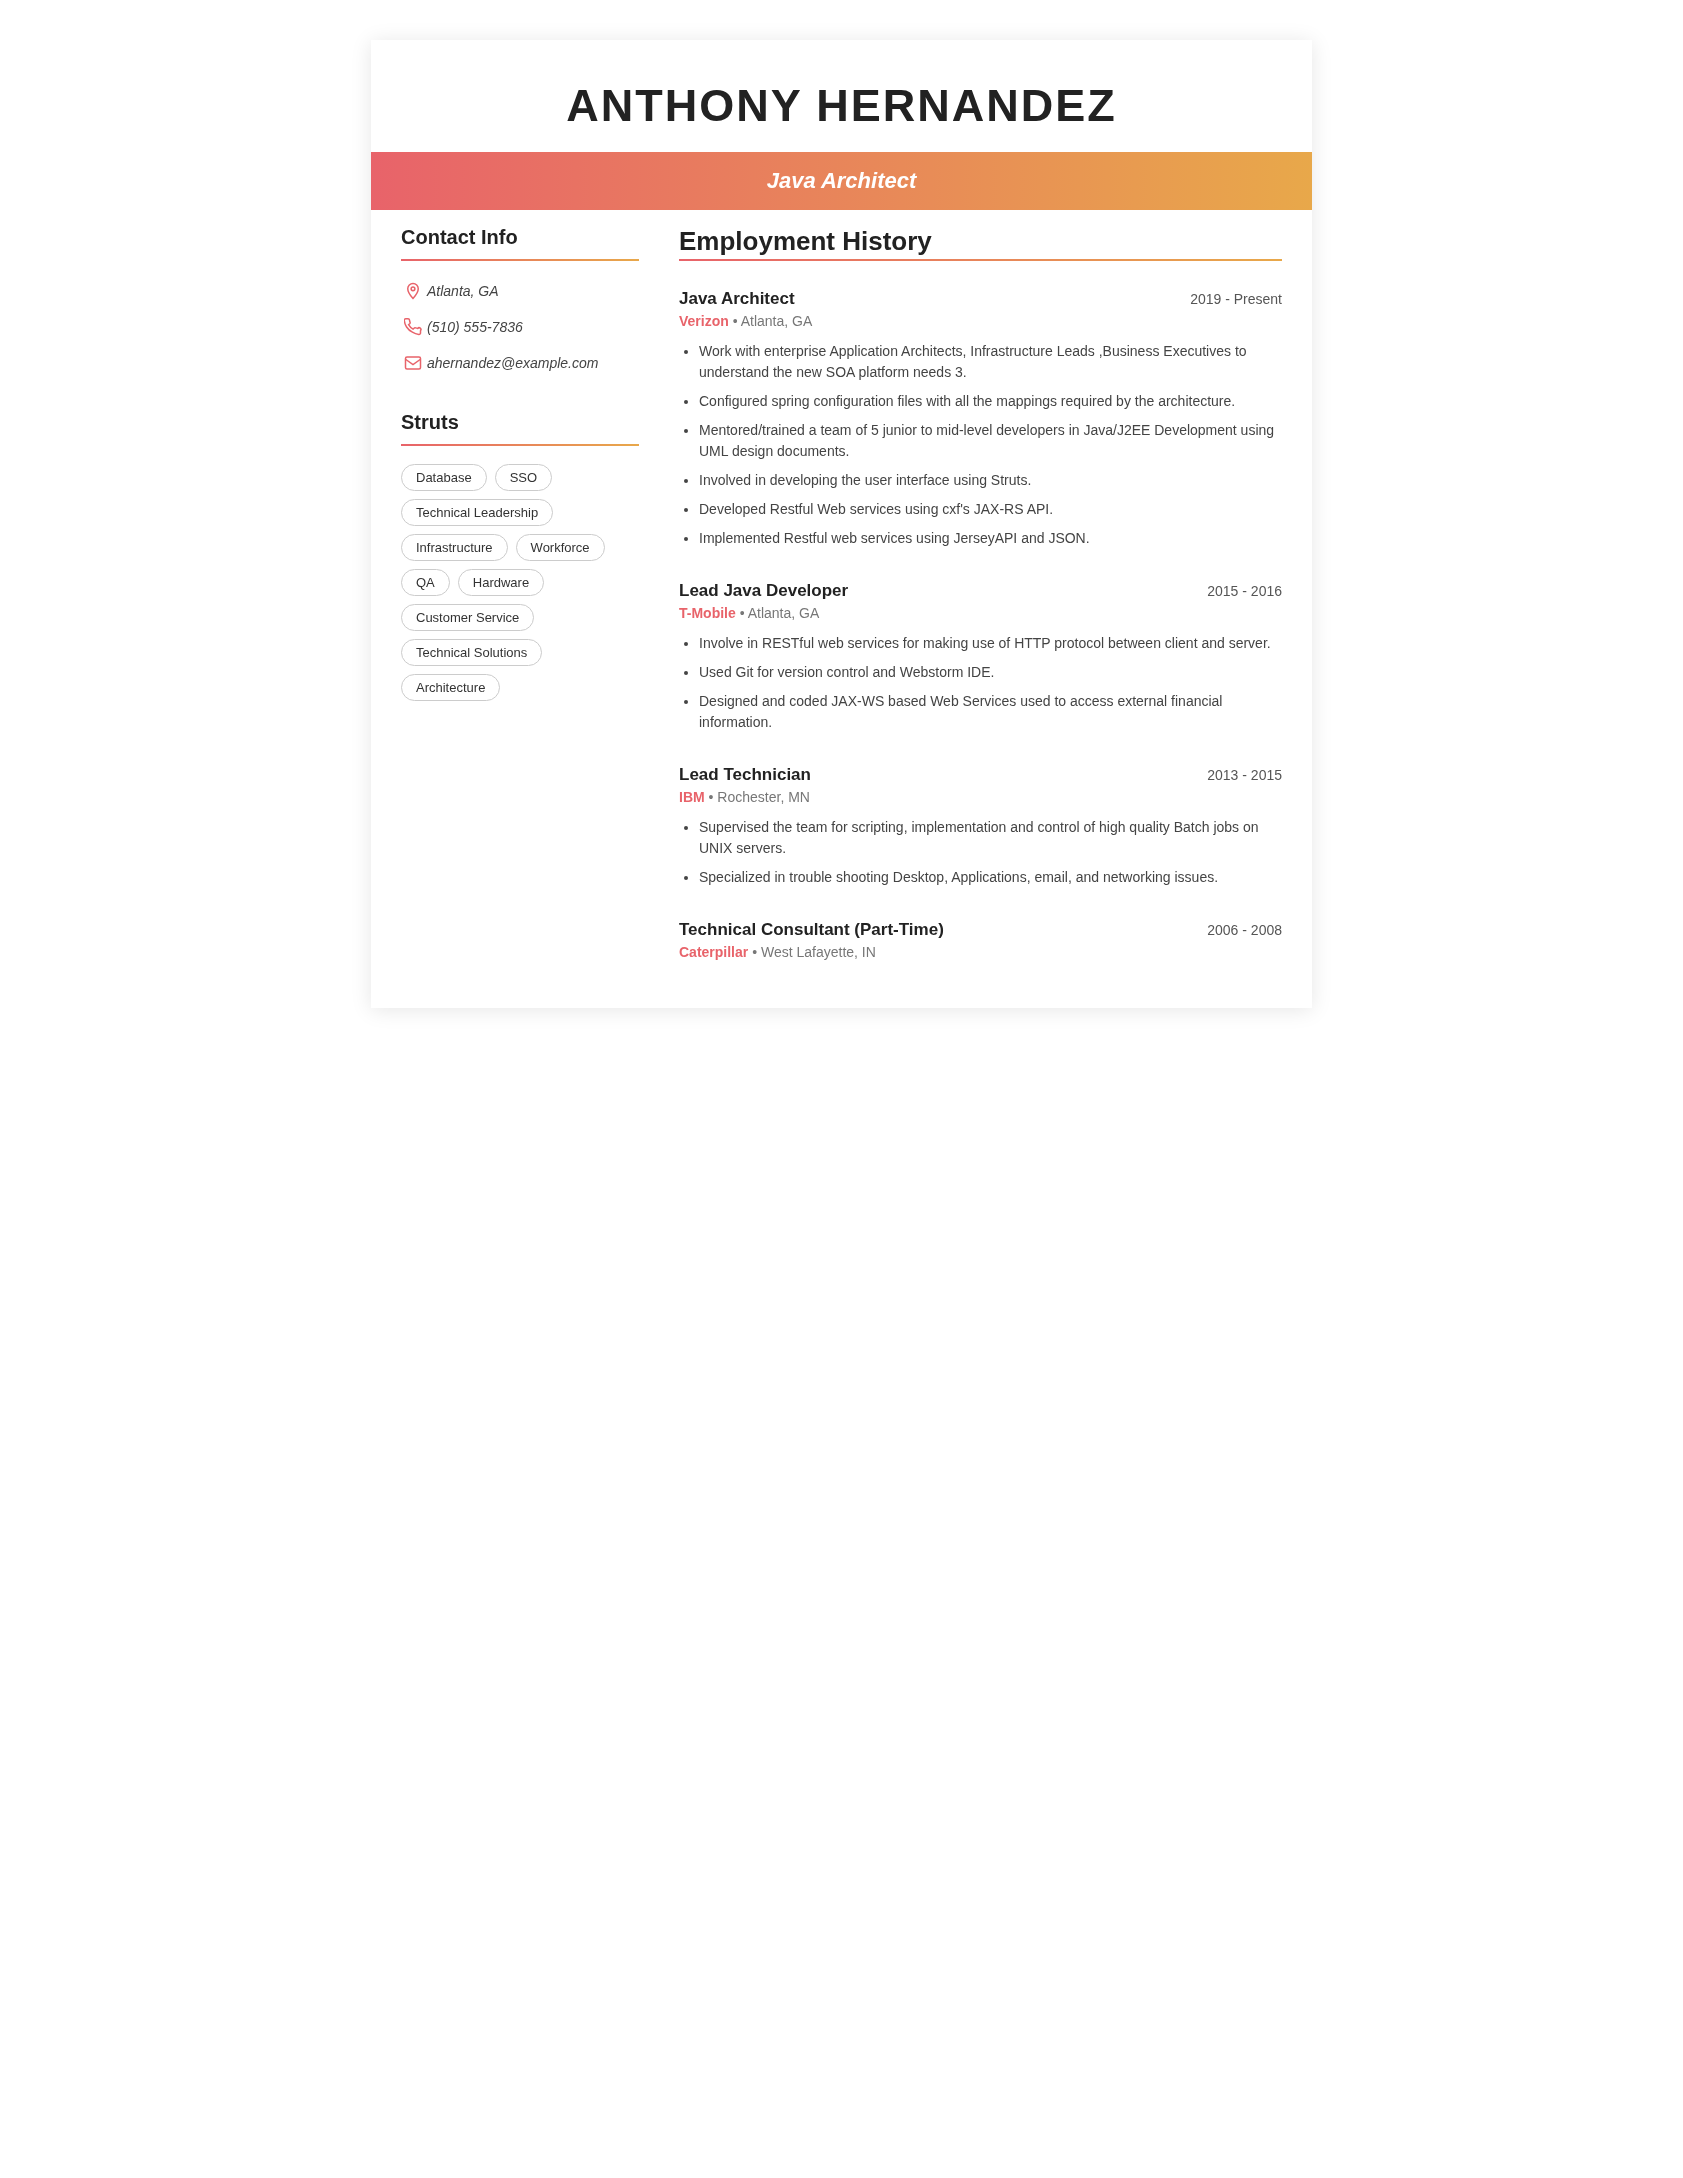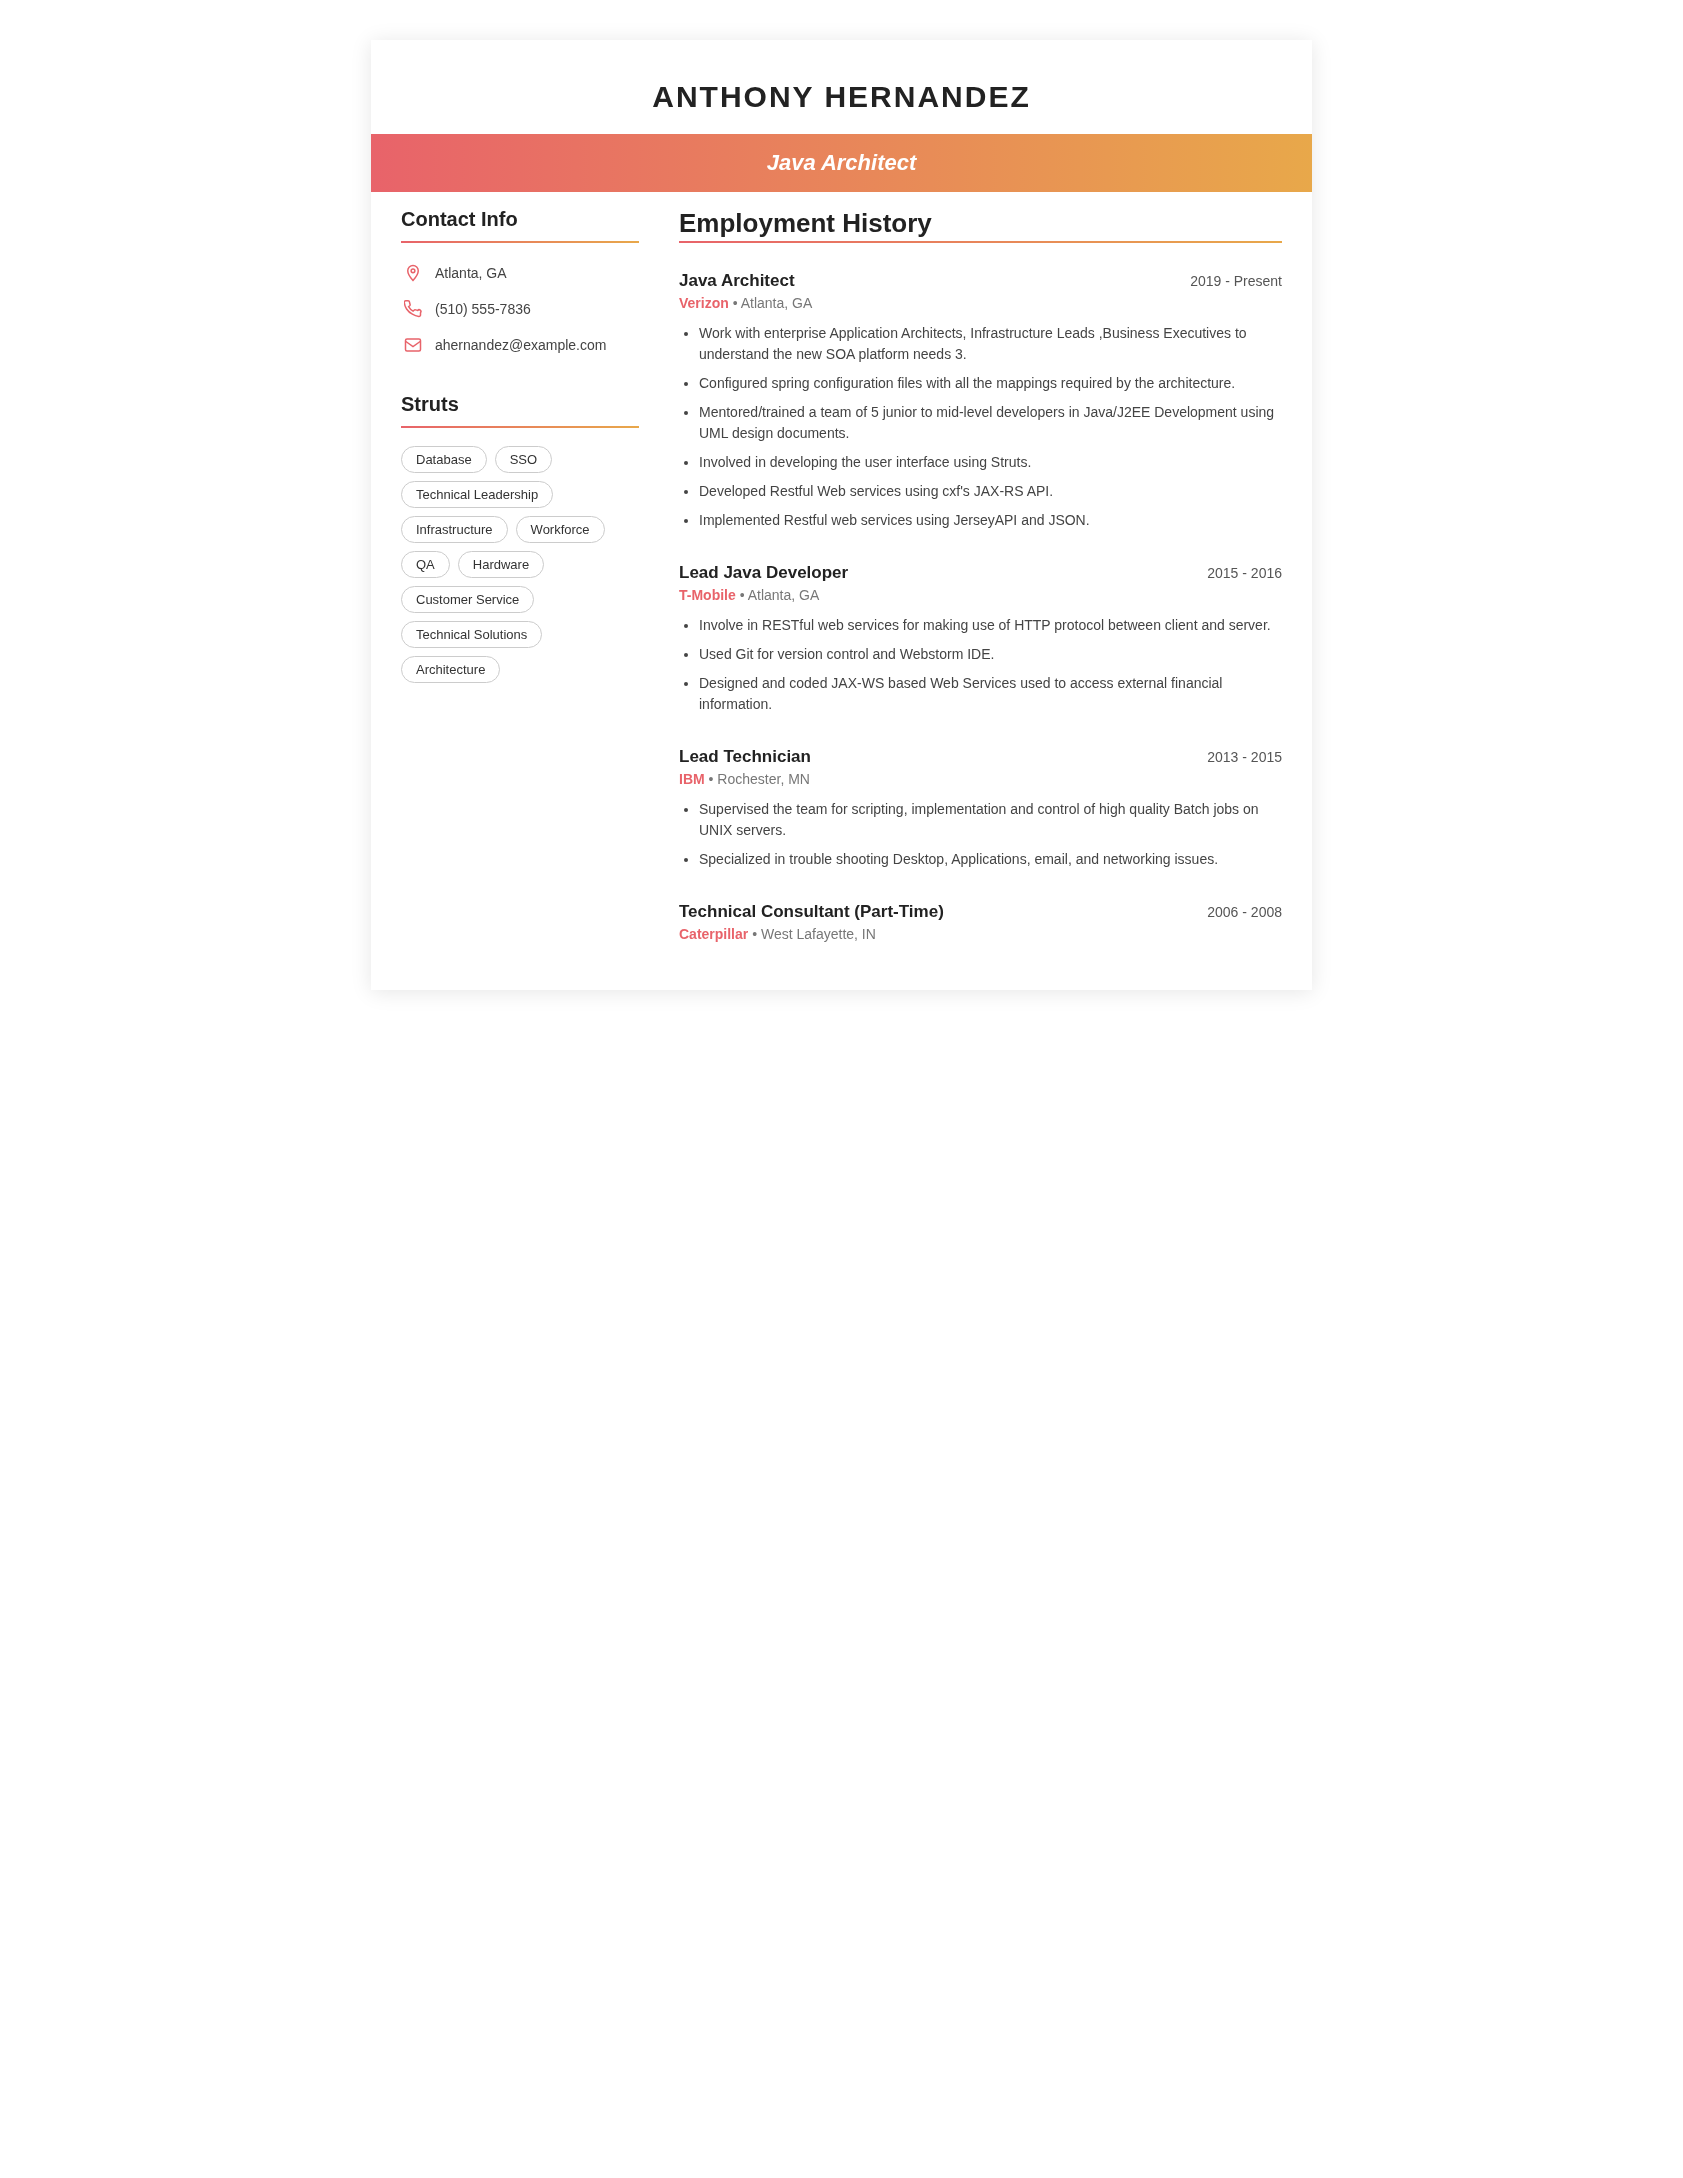--- a/index.html
+++ b/index.html
@@ -16,21 +16,21 @@
     .resume-container {
       width: 941px;
       background: #fff;
       box-shadow: 0 2px 20px rgba(0,0,0,0.1);
     }
     .header-name {
       text-align: center;
       padding: 40px 20px 20px;
     }
     .header-name h1 {
-      font-size: 30px;
+      font-size: 45px;
       font-weight: 900;
       color: #222;
       letter-spacing: 2px;
       text-transform: uppercase;
     }
     .header-title-bar {
       background: linear-gradient(to right, #e8636a, #e8a84a);
       padding: 16px 20px;
       text-align: center;
     }
@@ -59,22 +59,23 @@
       margin-bottom: 10px;
     }
     .section-divider {
       height: 2px;
       background: linear-gradient(to right, #e8636a, #e8a84a);
       margin-bottom: 18px;
     }
     .contact-item {
       display: flex;
       align-items: center;
-      gap: 10px;
+      gap: 2px;
       margin-bottom: 12px;
+      font-style: italic;
     }
     .contact-icon {
       width: 24px;
       height: 24px;
       display: flex;
       align-items: center;
       justify-content: center;
       flex-shrink: 0;
     }
     .contact-icon svg {

